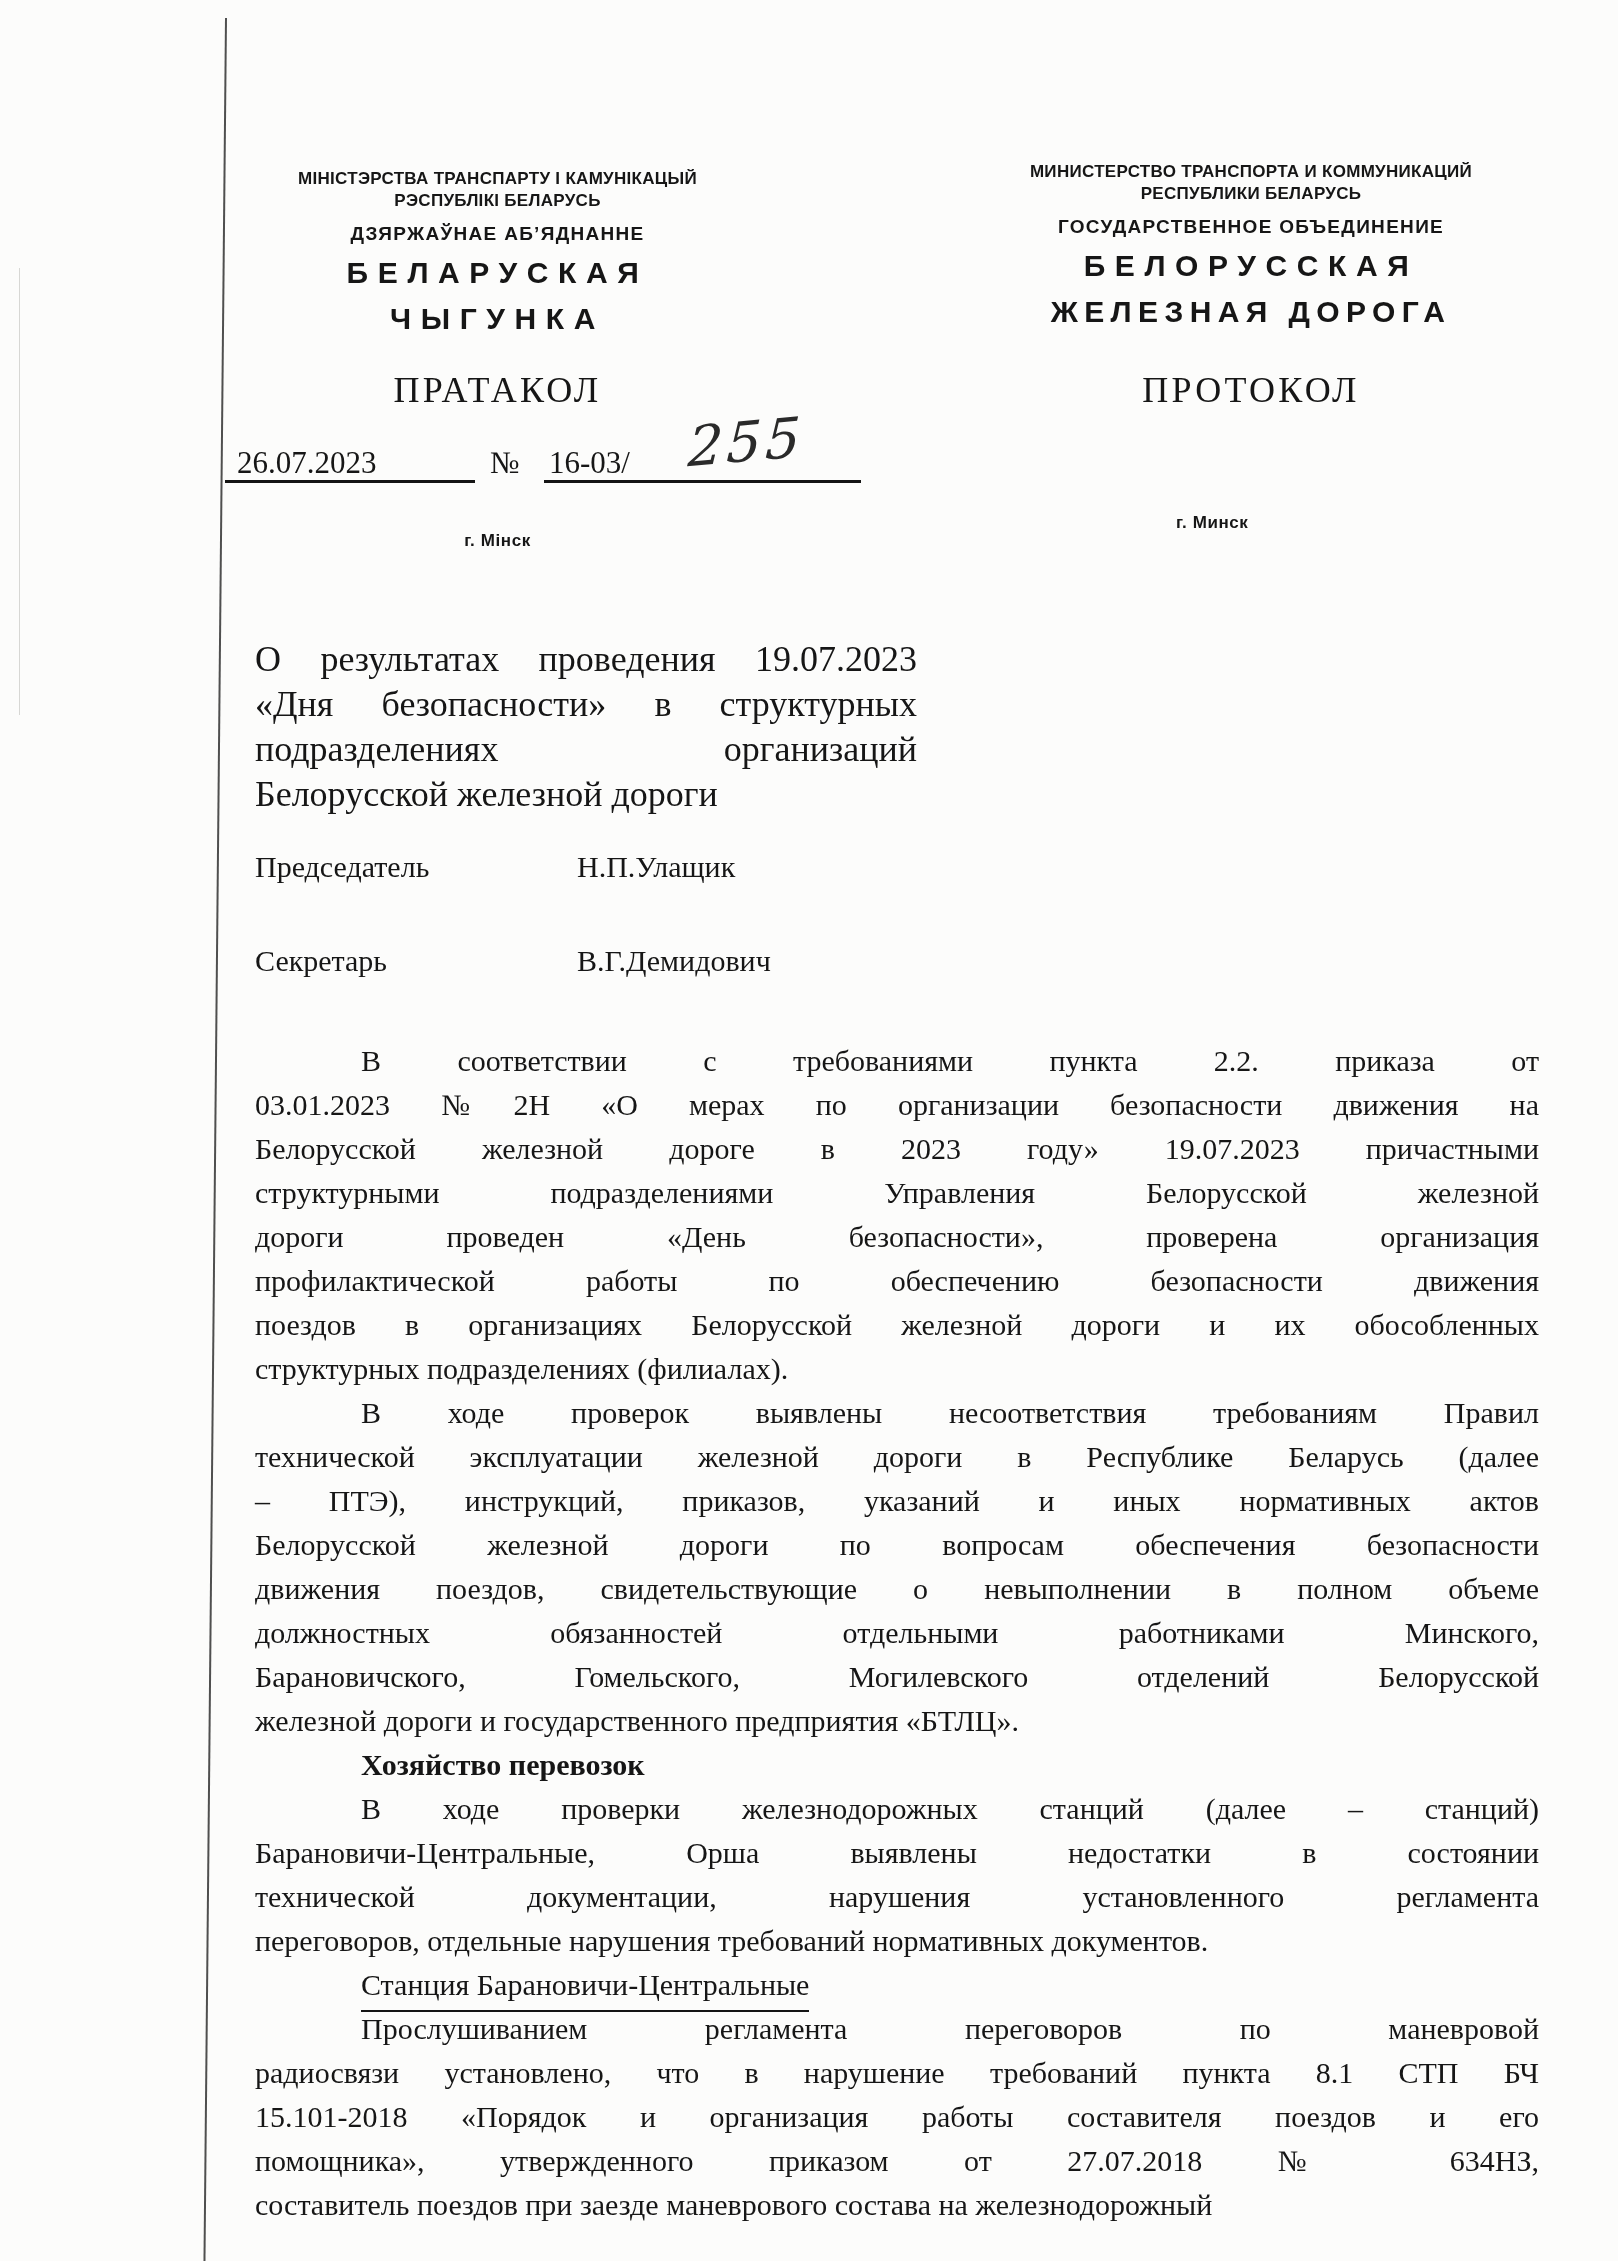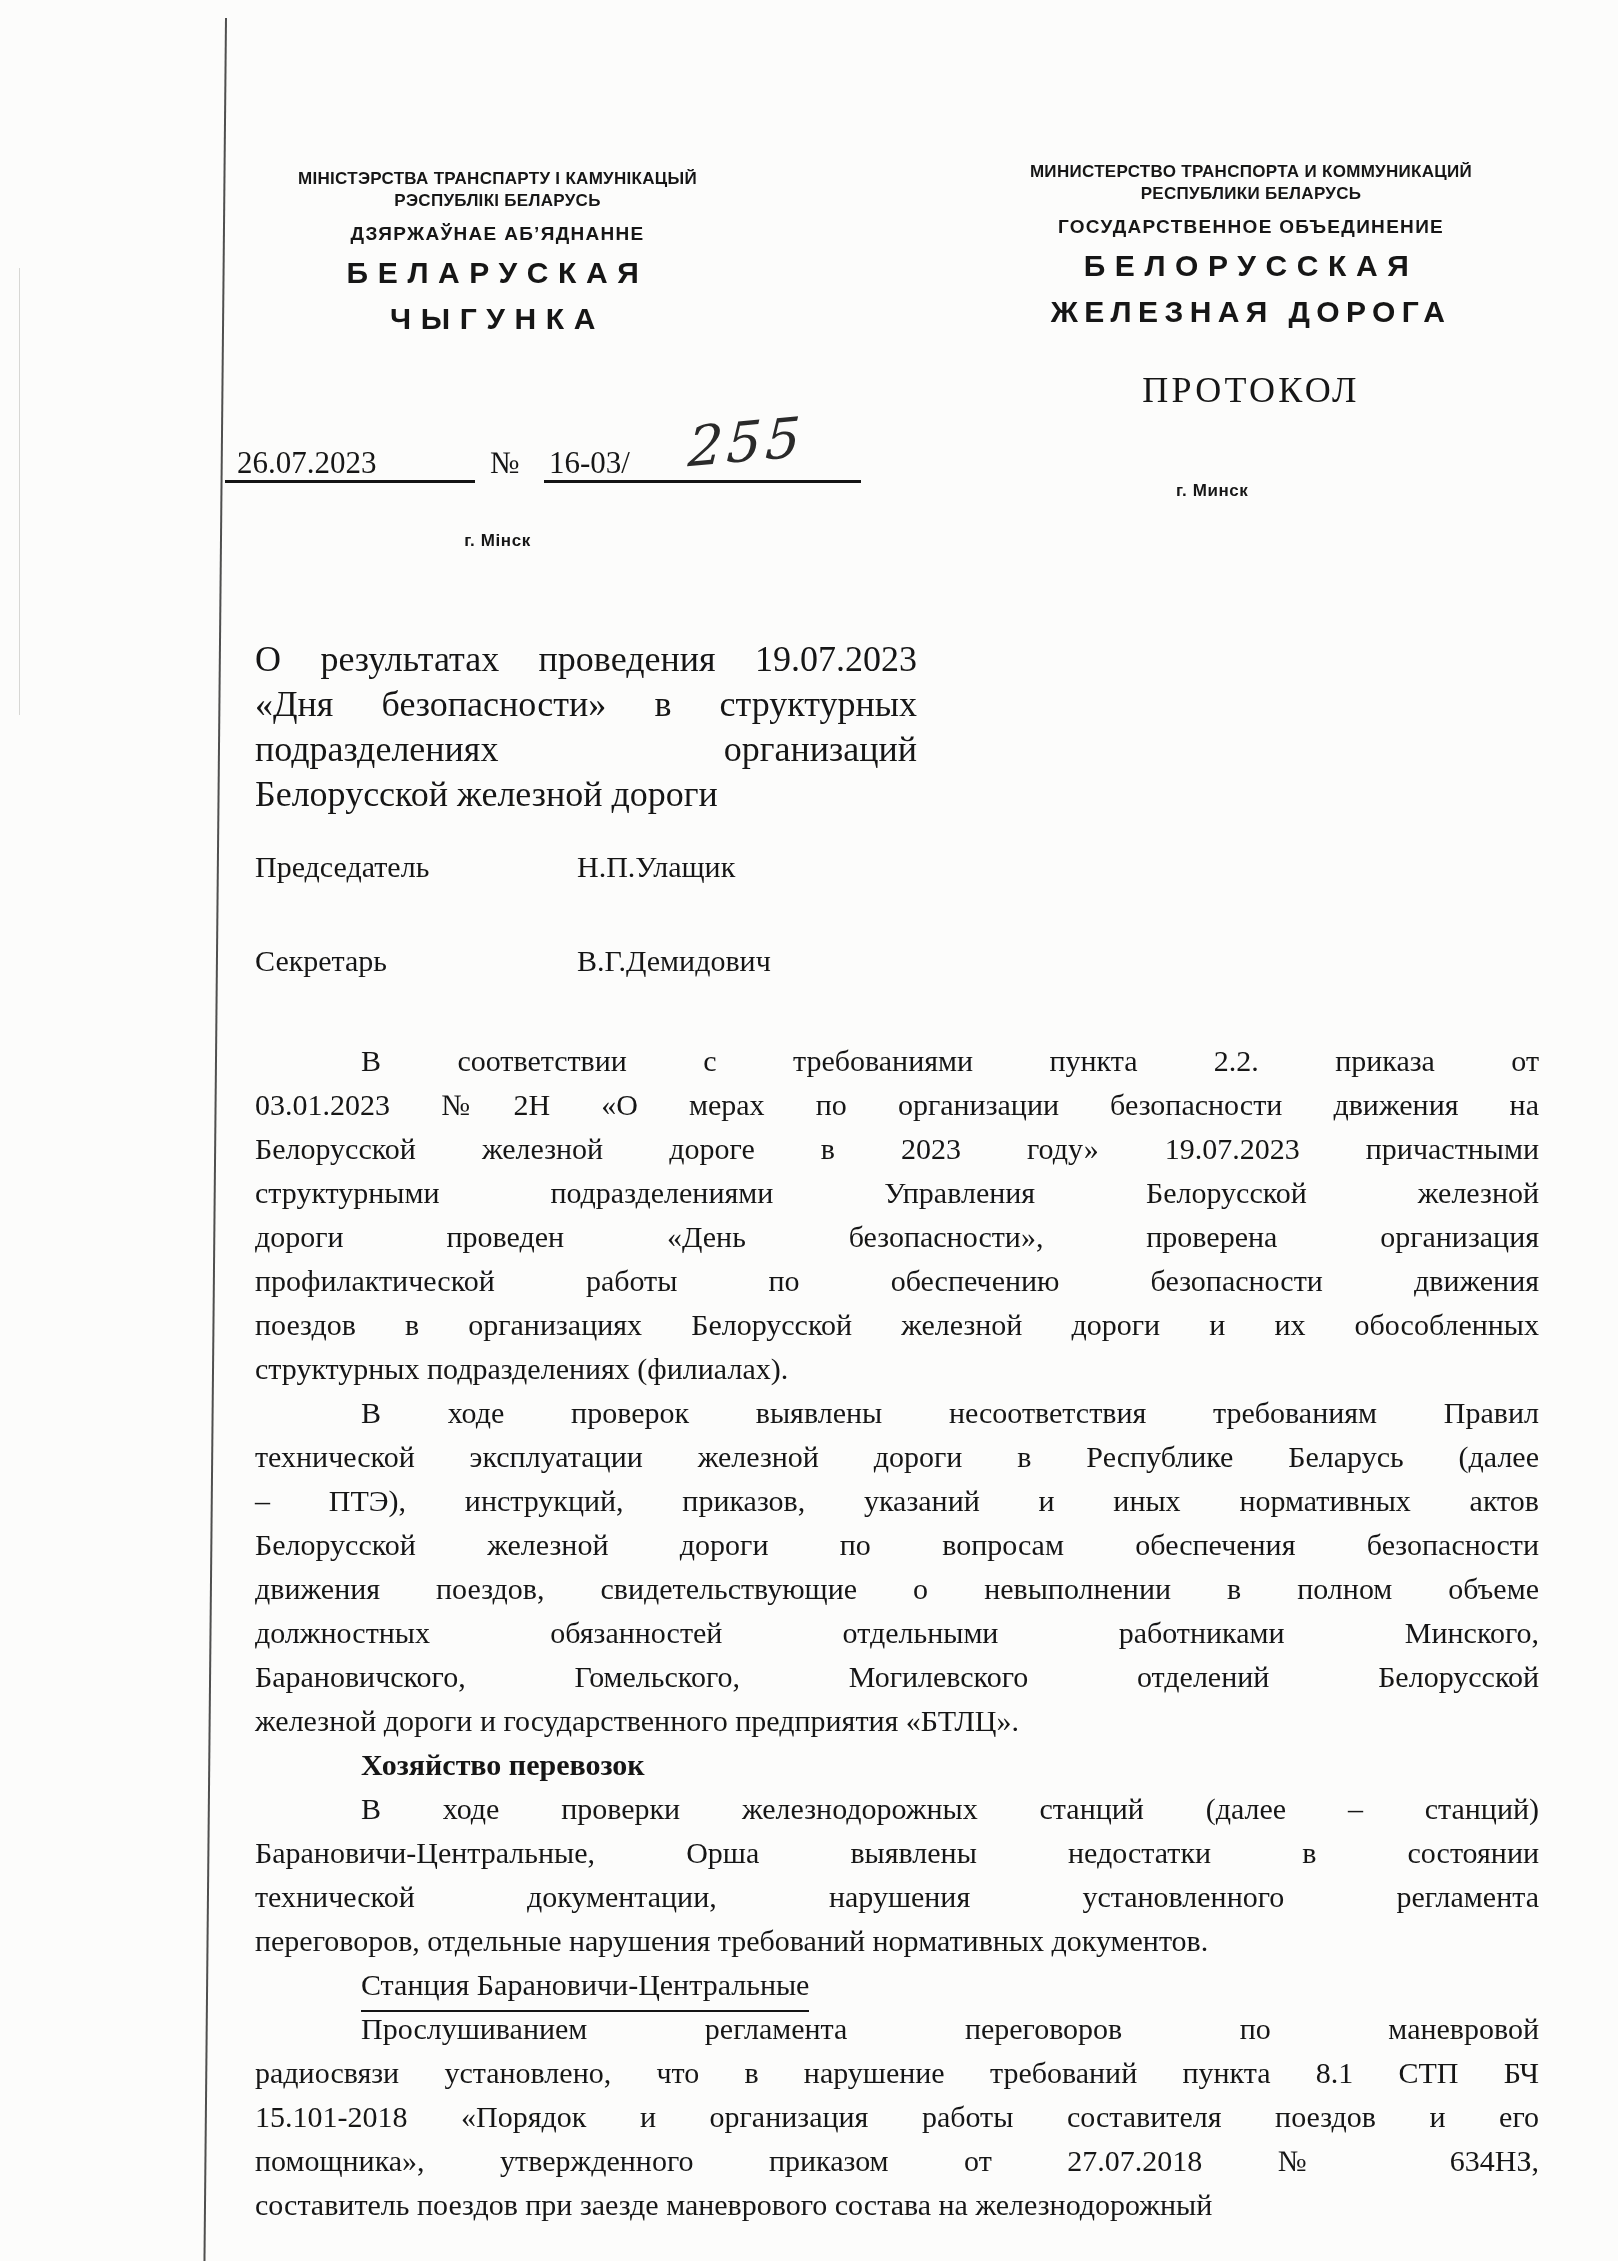--- a/index.html
+++ b/index.html
@@ -44,21 +44,21 @@
     font-size:55px;color:#2a2a2a;
     transform:rotate(-5deg) skewX(-8deg);
     letter-spacing:3.8px;
   }
   .rule{position:absolute;height:3.2px;background:#141414;}
   .rule1{left:225px;top:480px;width:250px;}
   .rule2{left:544px;top:480px;width:317px;}
   
   .place{position:absolute;font-family:"Liberation Sans", sans-serif;font-weight:bold;font-size:17px;letter-spacing:0.6px;}
   .place.left{left:274px;top:531px;width:447px;text-align:center;}
-  .place.right{left:1176px;top:481px;}
+  .place.right{left:1176px;top:513px;}
   
   .subject{position:absolute;left:255px;top:638px;width:662px;font-size:36px;}
   .subject .sl{height:45px;line-height:42px;text-align:justify;text-align-last:justify;white-space:normal;}
   .subject .sl.last{text-align-last:left;}
   
   .officer{position:absolute;left:255px;font-size:30px;height:38px;}
   .officer .role{position:absolute;left:0;}
   .officer .name{position:absolute;left:322px;}
   .off-0{top:850px;}
   .off-1{top:944px;}
@@ -87,20 +87,21 @@
   </div>
 
   <div class="hcol hcol-right">
     <div class="hl">МИНИСТЕРСТВО ТРАНСПОРТА И КОММУНИКАЦИЙ</div>
     <div class="hl">РЕСПУБЛИКИ БЕЛАРУСЬ</div>
     <div class="hassoc">ГОСУДАРСТВЕННОЕ ОБЪЕДИНЕНИЕ</div>
     <div class="horg1">БЕЛОРУССКАЯ</div>
     <div class="horg2">ЖЕЛЕЗНАЯ ДОРОГА</div>
   </div>
 
+  <div class="doctitle left">ПРАТАКОЛ</div>
   <div class="doctitle right">ПРОТОКОЛ</div>
 
   <div class="dateline">
     <span class="dt-date">26.07.2023</span>
     <span class="dt-no">№</span>
     <span class="dt-prefix">16-03/</span>
     <span class="dt-hand">255</span>
   </div>
   <div class="rule rule1"></div>
   <div class="rule rule2"></div>

